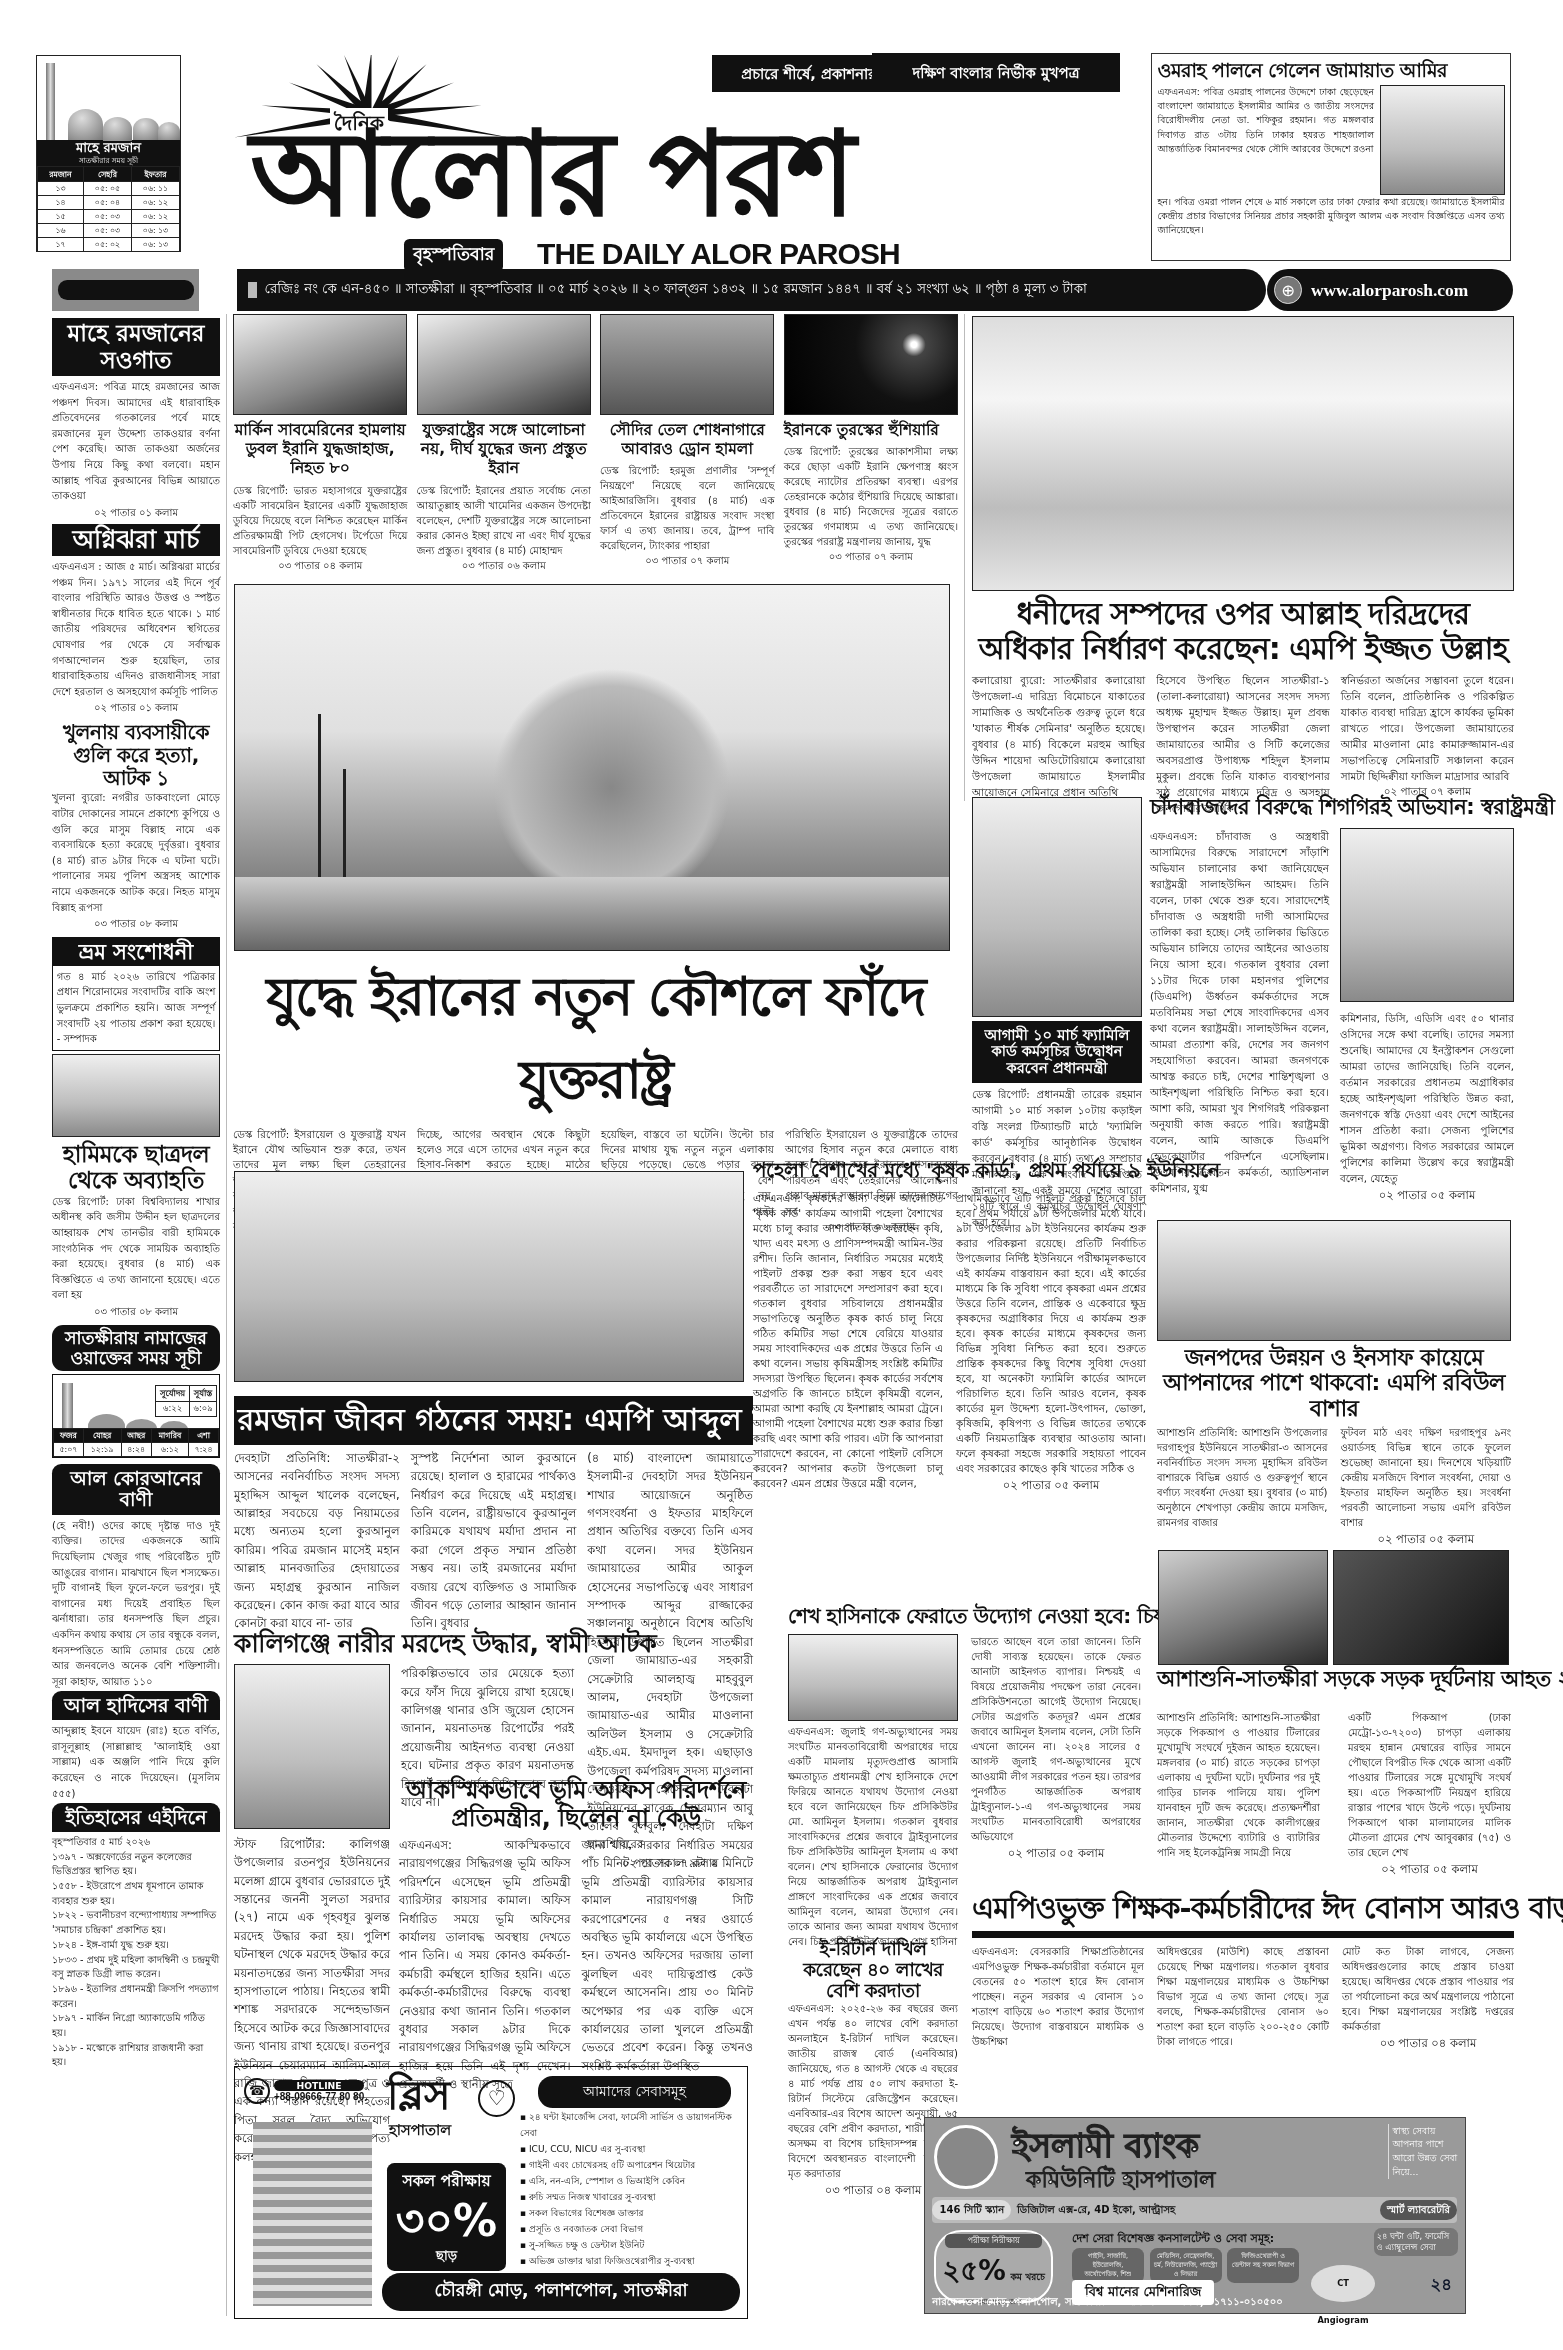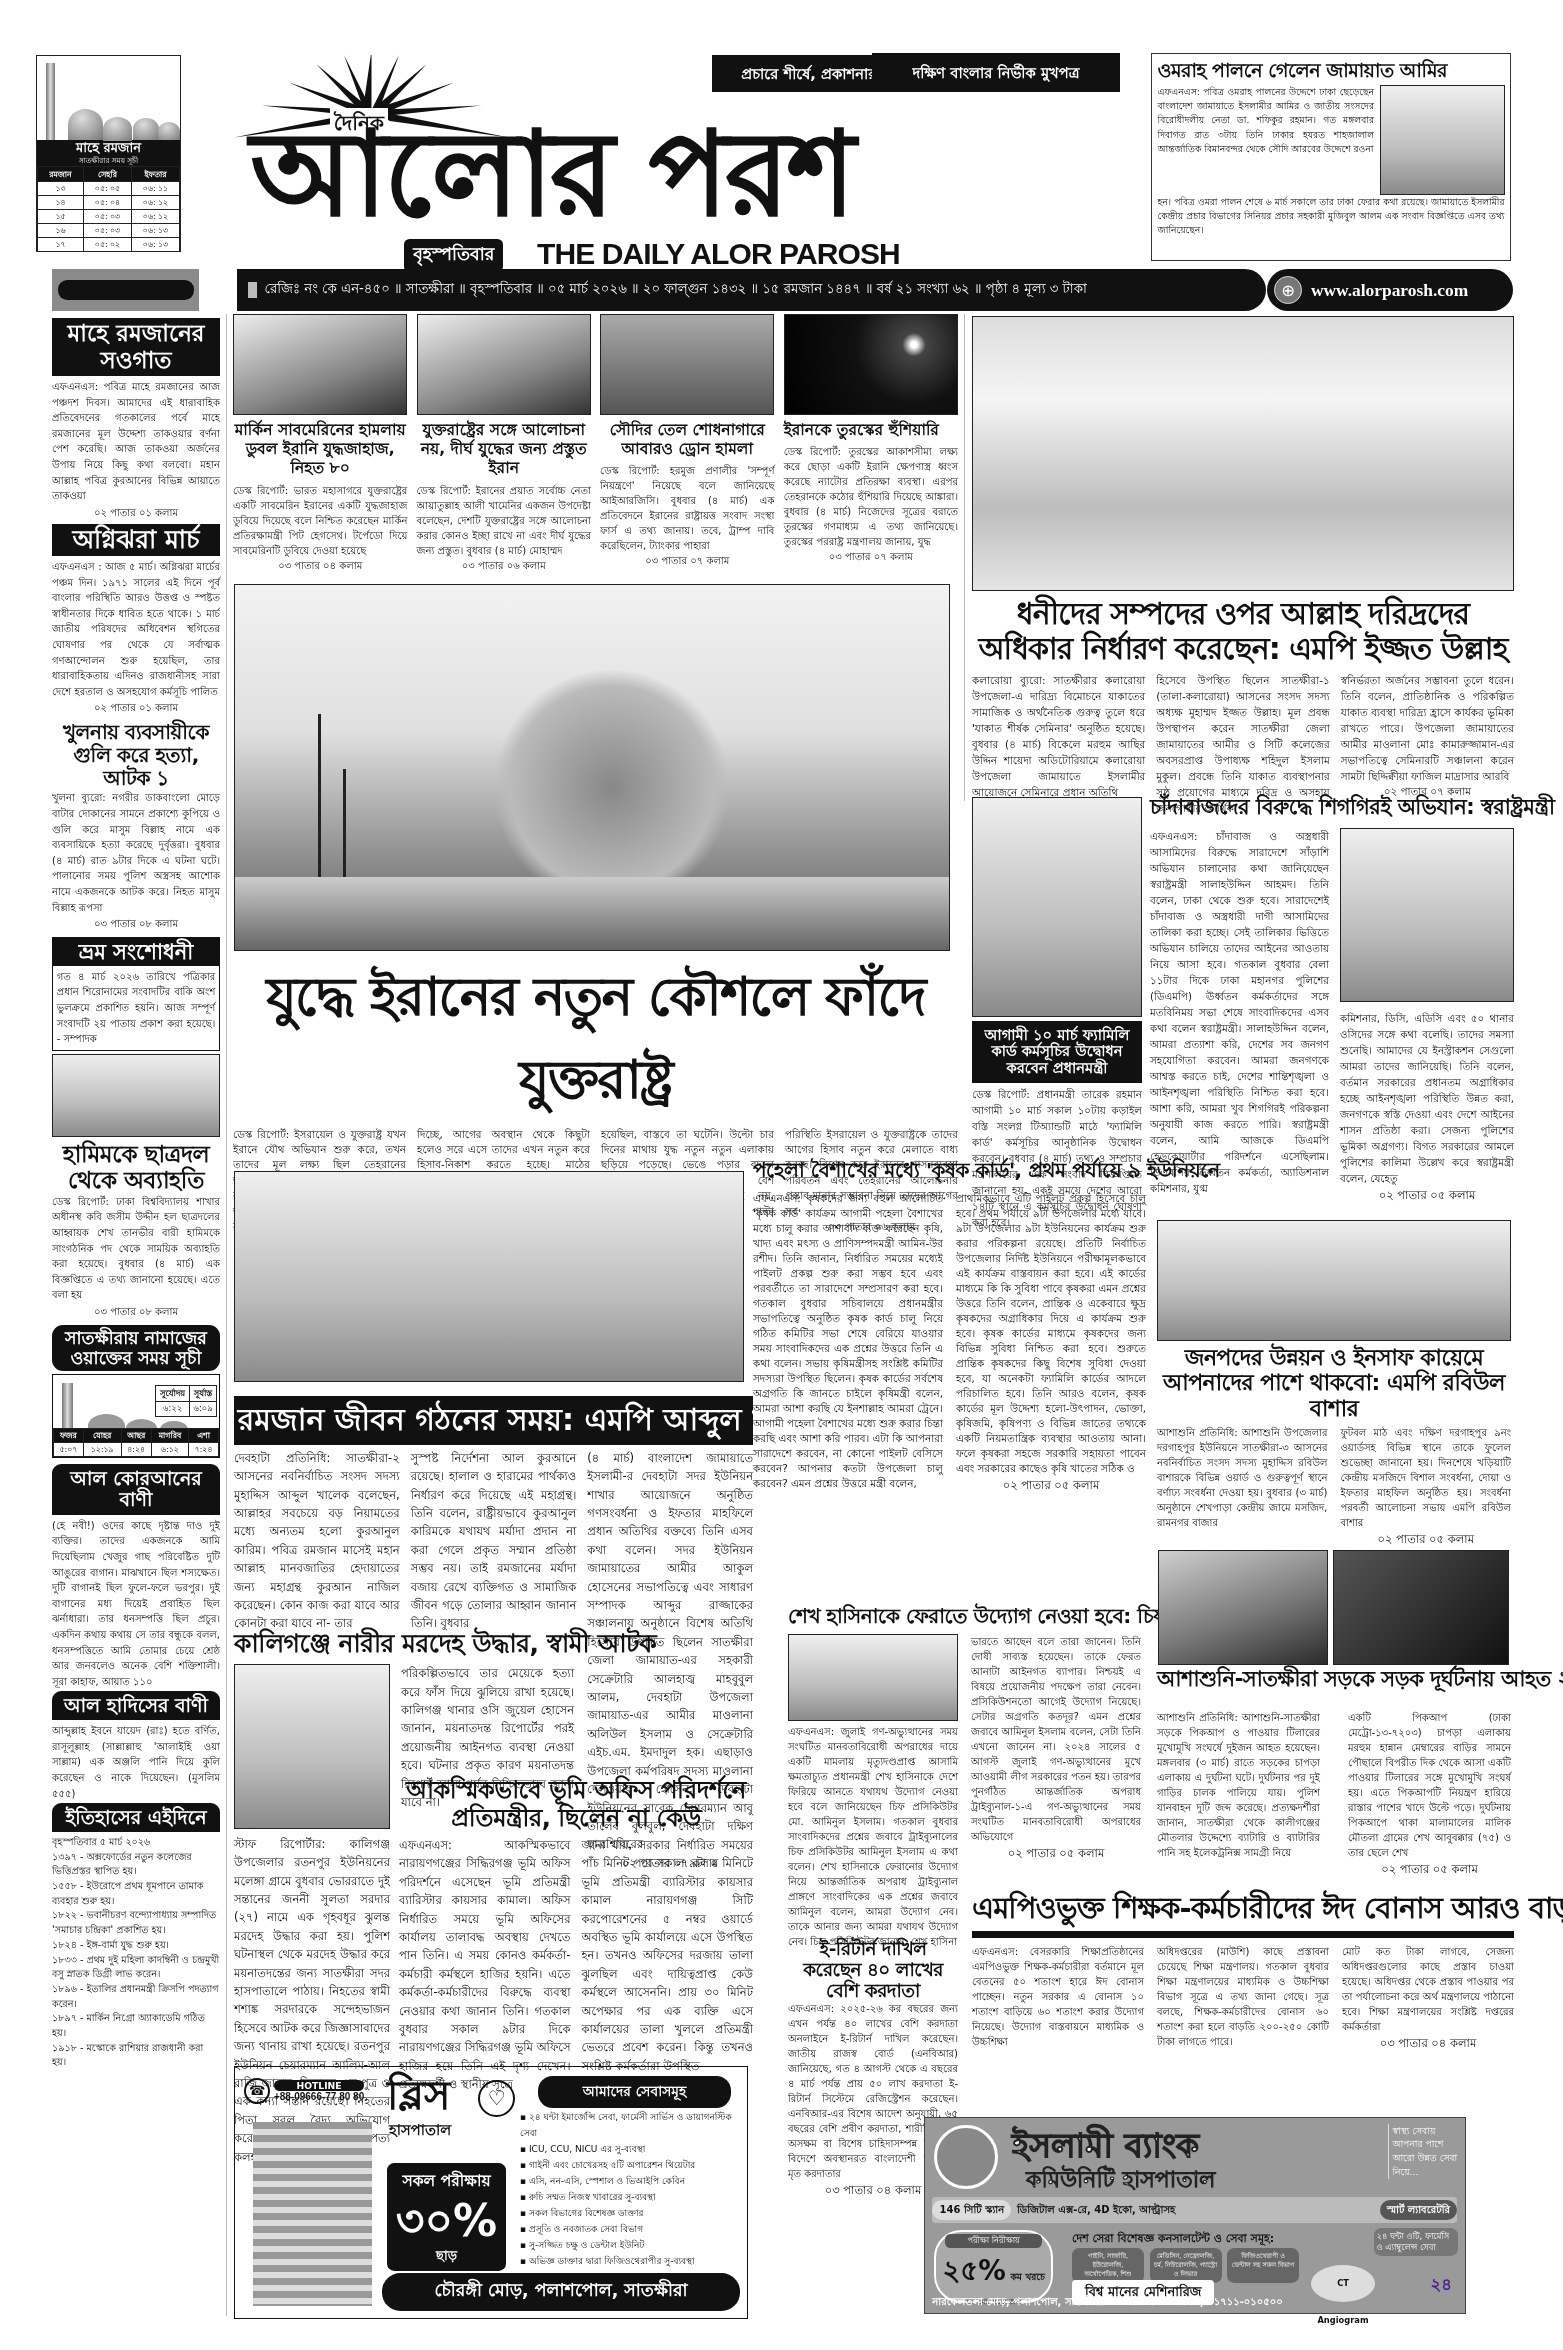--- a/index.html
+++ b/index.html
@@ -303,21 +303,21 @@
   </div>
   <div style="position:absolute;left:18.4px;top:55px;width:119px;height:184px;background:repeating-linear-gradient(#999 0 7.3px,#ddd 7.3px 13px)"></div>
   <div style="position:absolute;left:152px;top:5.5px;font-size:40px;font-weight:bold;line-height:44px">ব্লিস</div>
   <div style="position:absolute;left:154px;top:51px;font-size:14.7px;font-weight:bold">হাসপাতাল</div>
   <div style="position:absolute;left:243px;top:13px;width:37px;height:37px;border:2.8px solid #111;border-radius:50%;text-align:center;font-size:20px;line-height:33px">♡</div>
   <div style="position:absolute;left:152px;top:96px;width:119px;height:108px;background:#111;color:#fff;border-radius:7.3px;text-align:center">
     <div style="font-size:15.6px;font-weight:bold;margin-top:5.5px">সকল পরীক্ষায়</div>
     <div style="font-size:44px;font-weight:bold;line-height:51px">৩০%</div>
     <div style="font-size:13px;font-weight:bold">ছাড়</div>
   </div>
-  <div style="position:absolute;left:303px;top:9.2px;width:193px;background:#111;color:#fff;font-size:13.8px;font-weight:bold;text-align:center;border-radius:14.7px;padding:3.7px 0">আমাদের সেবাসমূহ</div>
+  <div style="position:absolute;left:303px;top:9.2px;width:193px;background:#111;color:#fff;font-size:13.8px;font-weight:normal;text-align:center;border-radius:14.7px;padding:3.7px 0">আমাদের সেবাসমূহ</div>
   <ul id="bliss-services" style="position:absolute;left:285px;top:42px;width:225px;list-style:none;font-size:9px;line-height:16px">
       <li>▪ ২৪ ঘন্টা ইমার্জেন্সি সেবা, ফার্মেসী সার্ভিস ও ডায়াগনস্টিক সেবা</li>
       <li>▪ ICU, CCU, NICU এর সু-ব্যবস্থা</li>
       <li>▪ গাইনী এবং চোখেরসহ ৫টি অপারেশন থিয়েটার</li>
       <li>▪ এসি, নন-এসি, স্পেশাল ও ভিআইপি কেবিন</li>
       <li>▪ রুচি সম্মত নিজস্ব খাবারের সু-ব্যবস্থা</li>
       <li>▪ সকল বিভাগের বিশেষজ্ঞ ডাক্তার</li>
       <li>▪ প্রসূতি ও নবজাতক সেবা বিভাগ</li>
       <li>▪ সু-সজ্জিত চক্ষু ও ডেন্টাল ইউনিট</li>
       <li>▪ অভিজ্ঞ ডাক্তার দ্বারা ফিজিওথেরাপীর সু-ব্যবস্থা</li>
@@ -450,16 +450,16 @@
   </div>
   <div style="position:absolute;left:147px;top:112px;font-size:11px;font-weight:bold;color:#111">দেশ সেরা বিশেষজ্ঞ কনসালটেন্ট ও সেবা সমূহ:</div>
   <div style="position:absolute;right:7.3px;top:110px;width:84px;font-size:8.3px;background:#777;border-radius:7.3px;padding:2.8px;line-height:11px">২৪ ঘন্টা ওটি, ফার্মেসি ও এ্যাম্বুলেন্স সেবা</div>
   <div id="islami-pills" style="position:absolute;left:147px;top:130px;display:flex;gap:5.5px">
       <div style="width: 72px; font-size: 6.4px; line-height: 9.2px; background: rgb(102, 102, 102); border-radius: 7.3px; padding: 3.7px; text-align: center;">গাইনি, সার্জারি, ইউরোলজি, অর্থোপেডিক, শিশু</div>
       <div style="width: 72px; font-size: 6.4px; line-height: 9.2px; background: rgb(102, 102, 102); border-radius: 7.3px; padding: 3.7px; text-align: center;">মেডিসিন, নেফ্রোলজি, চর্ম, নিউরোলজি, গ্যাস্ট্রো ও লিভার</div>
       <div style="width: 72px; font-size: 6.4px; line-height: 9.2px; background: rgb(102, 102, 102); border-radius: 7.3px; padding: 3.7px; text-align: center;">ফিজিওথেরাপী ও ডেন্টাল সহ সকল বিভাগ</div>
     </div>
   <div style="position:absolute;left:147px;top:162px;background:#fff;color:#111;font-size:13px;font-weight:bold;padding:1.8px 13px;border-radius:3.7px">বিশ্ব মানের মেশিনারিজ</div>
   <div style="position:absolute;left:386px;top:147px;width:64px;height:37px;border-radius:50%;background:#ddd;color:#111;font-size:8.3px;font-weight:bold;text-align:center;line-height:37px">CT Angiogram</div>
-  <div style="position:absolute;right:13px;top:154px;font-size:16.5px;font-weight:bold;color:#4c1d95">২৪</div>
+  <div style="position:absolute;right:13px;top:154px;font-size:16.5px;font-weight:bold;color:#0f172a">২৪</div>
   <div style="position:absolute;left:7.3px;bottom:1.8px;font-size:10px;font-weight:bold">নারকেলতলা মোড়, পলাশপোল, সাতক্ষীরা। ☏ ০৯৬০১-৫৫৭৬৬৬, ০১৭১১-০১০৫০০</div>
 </div>
 
 
 </body></html>

